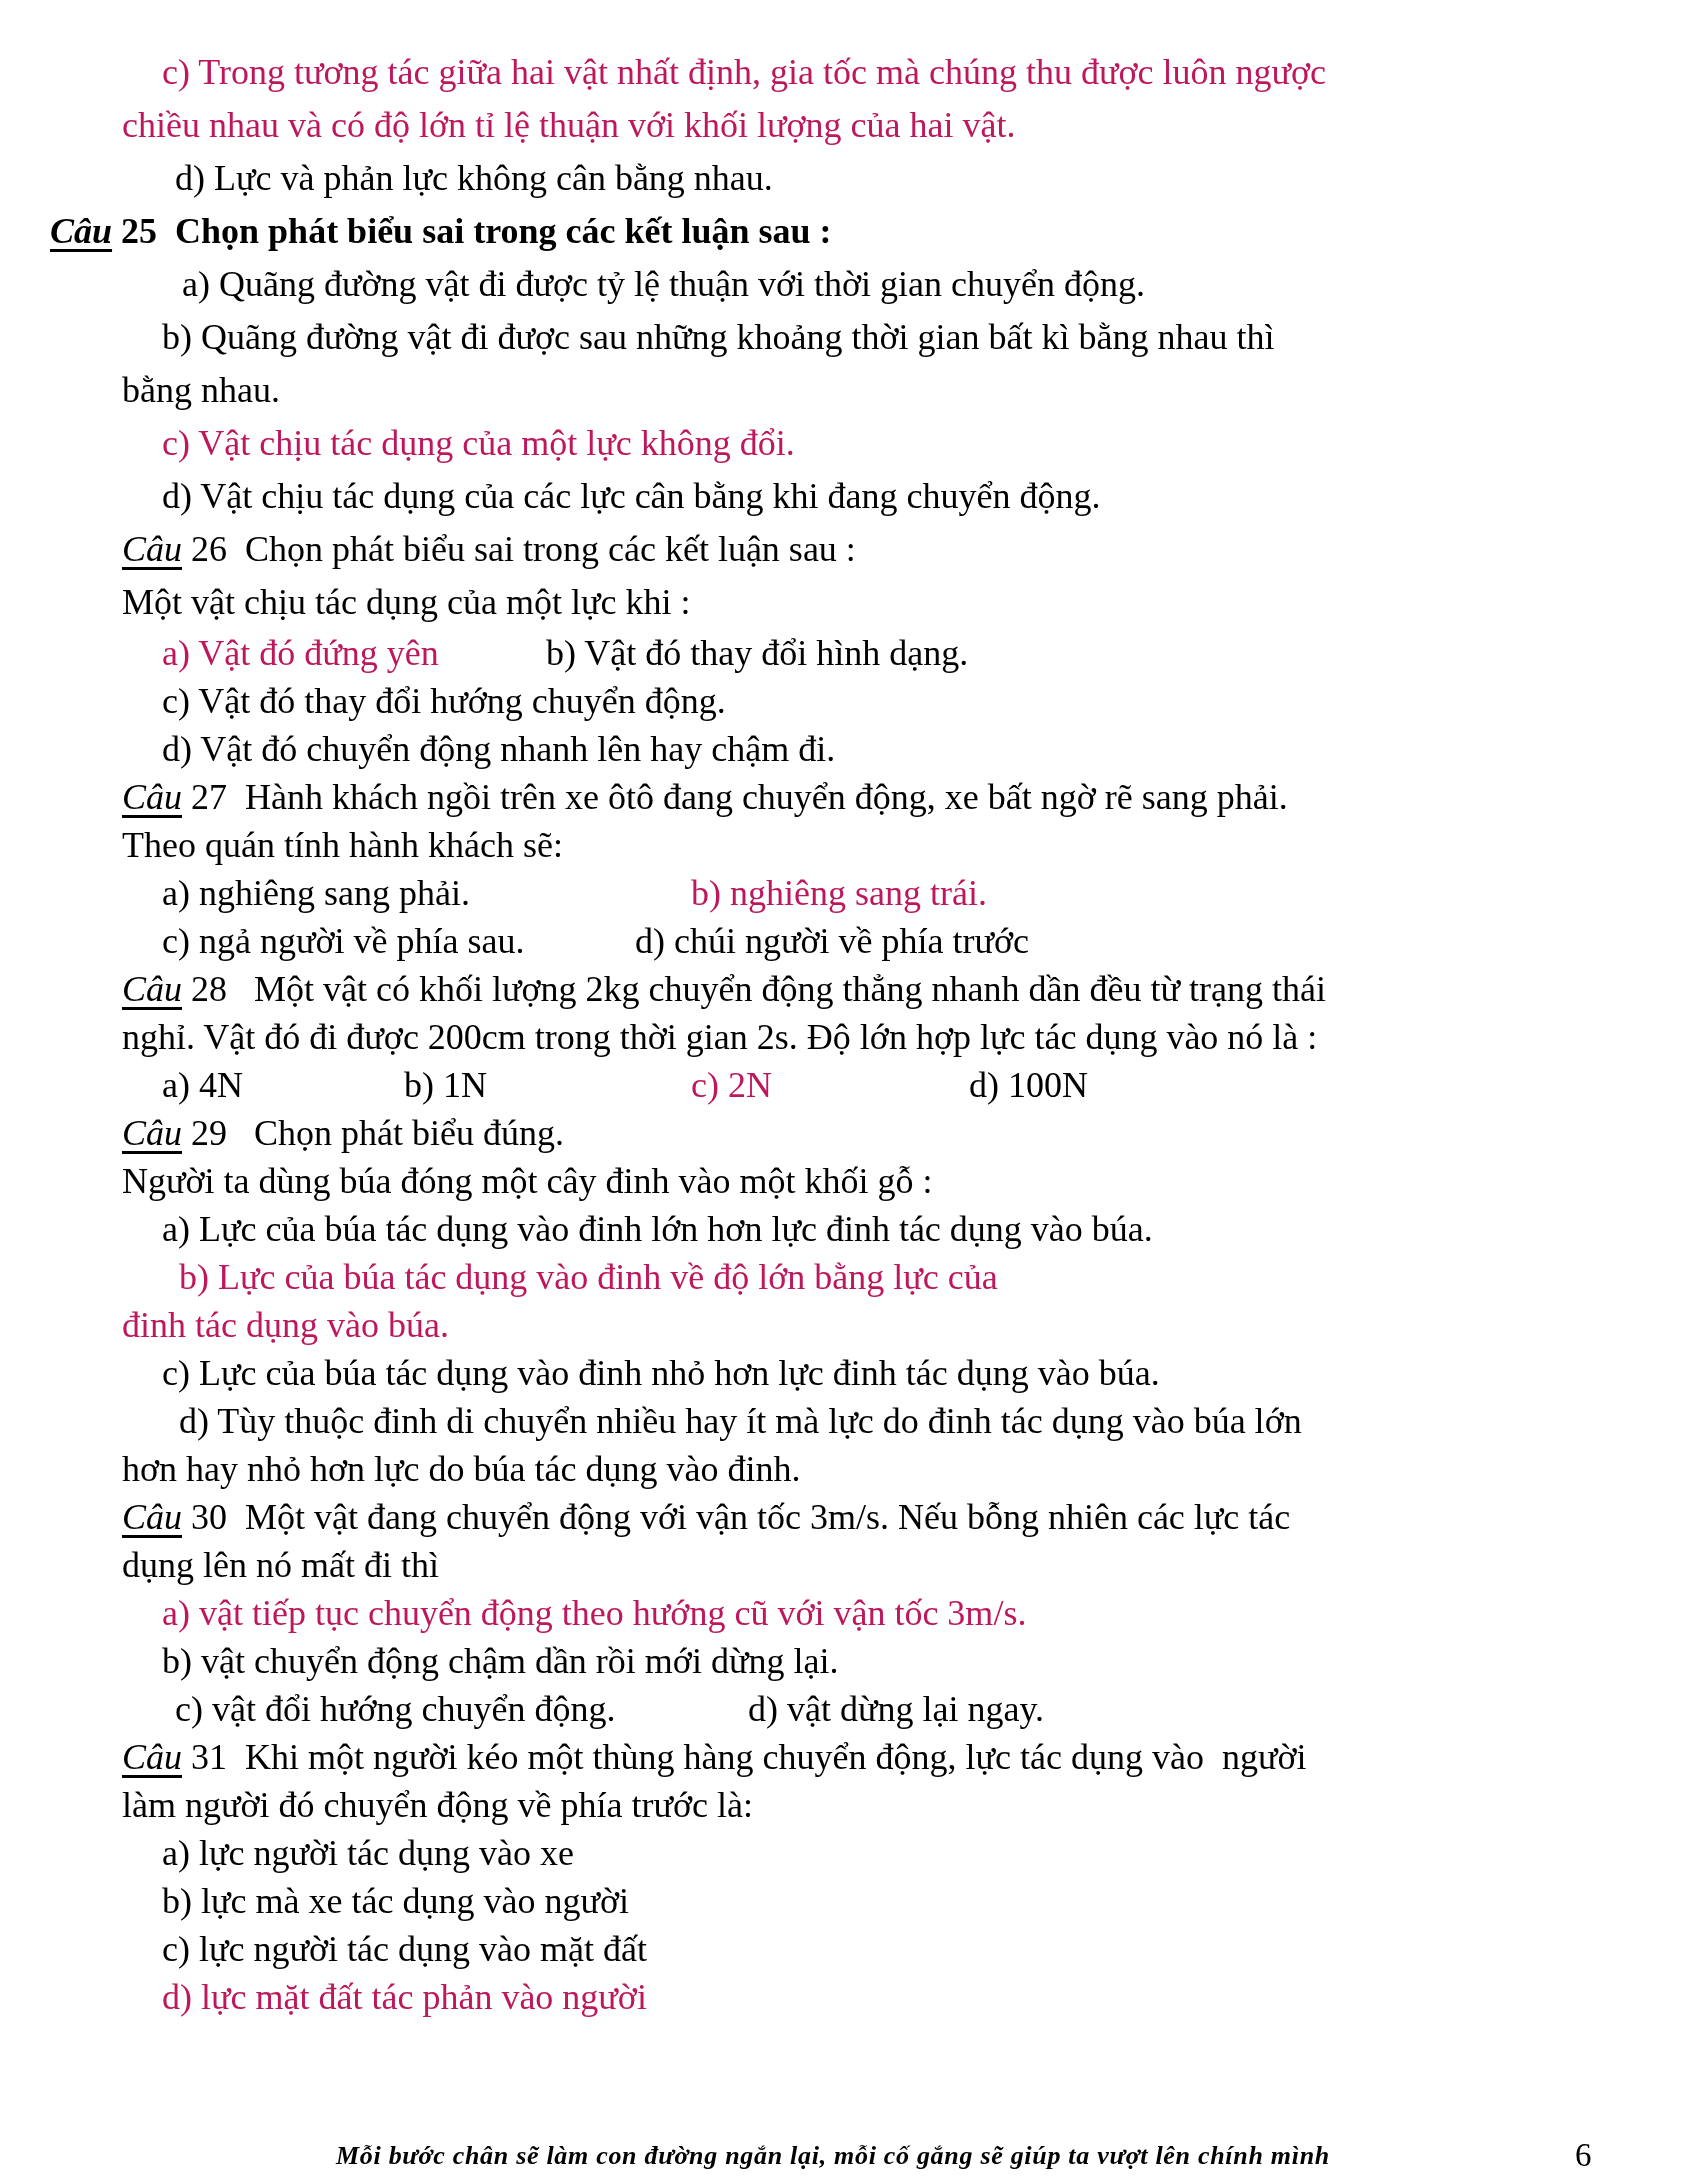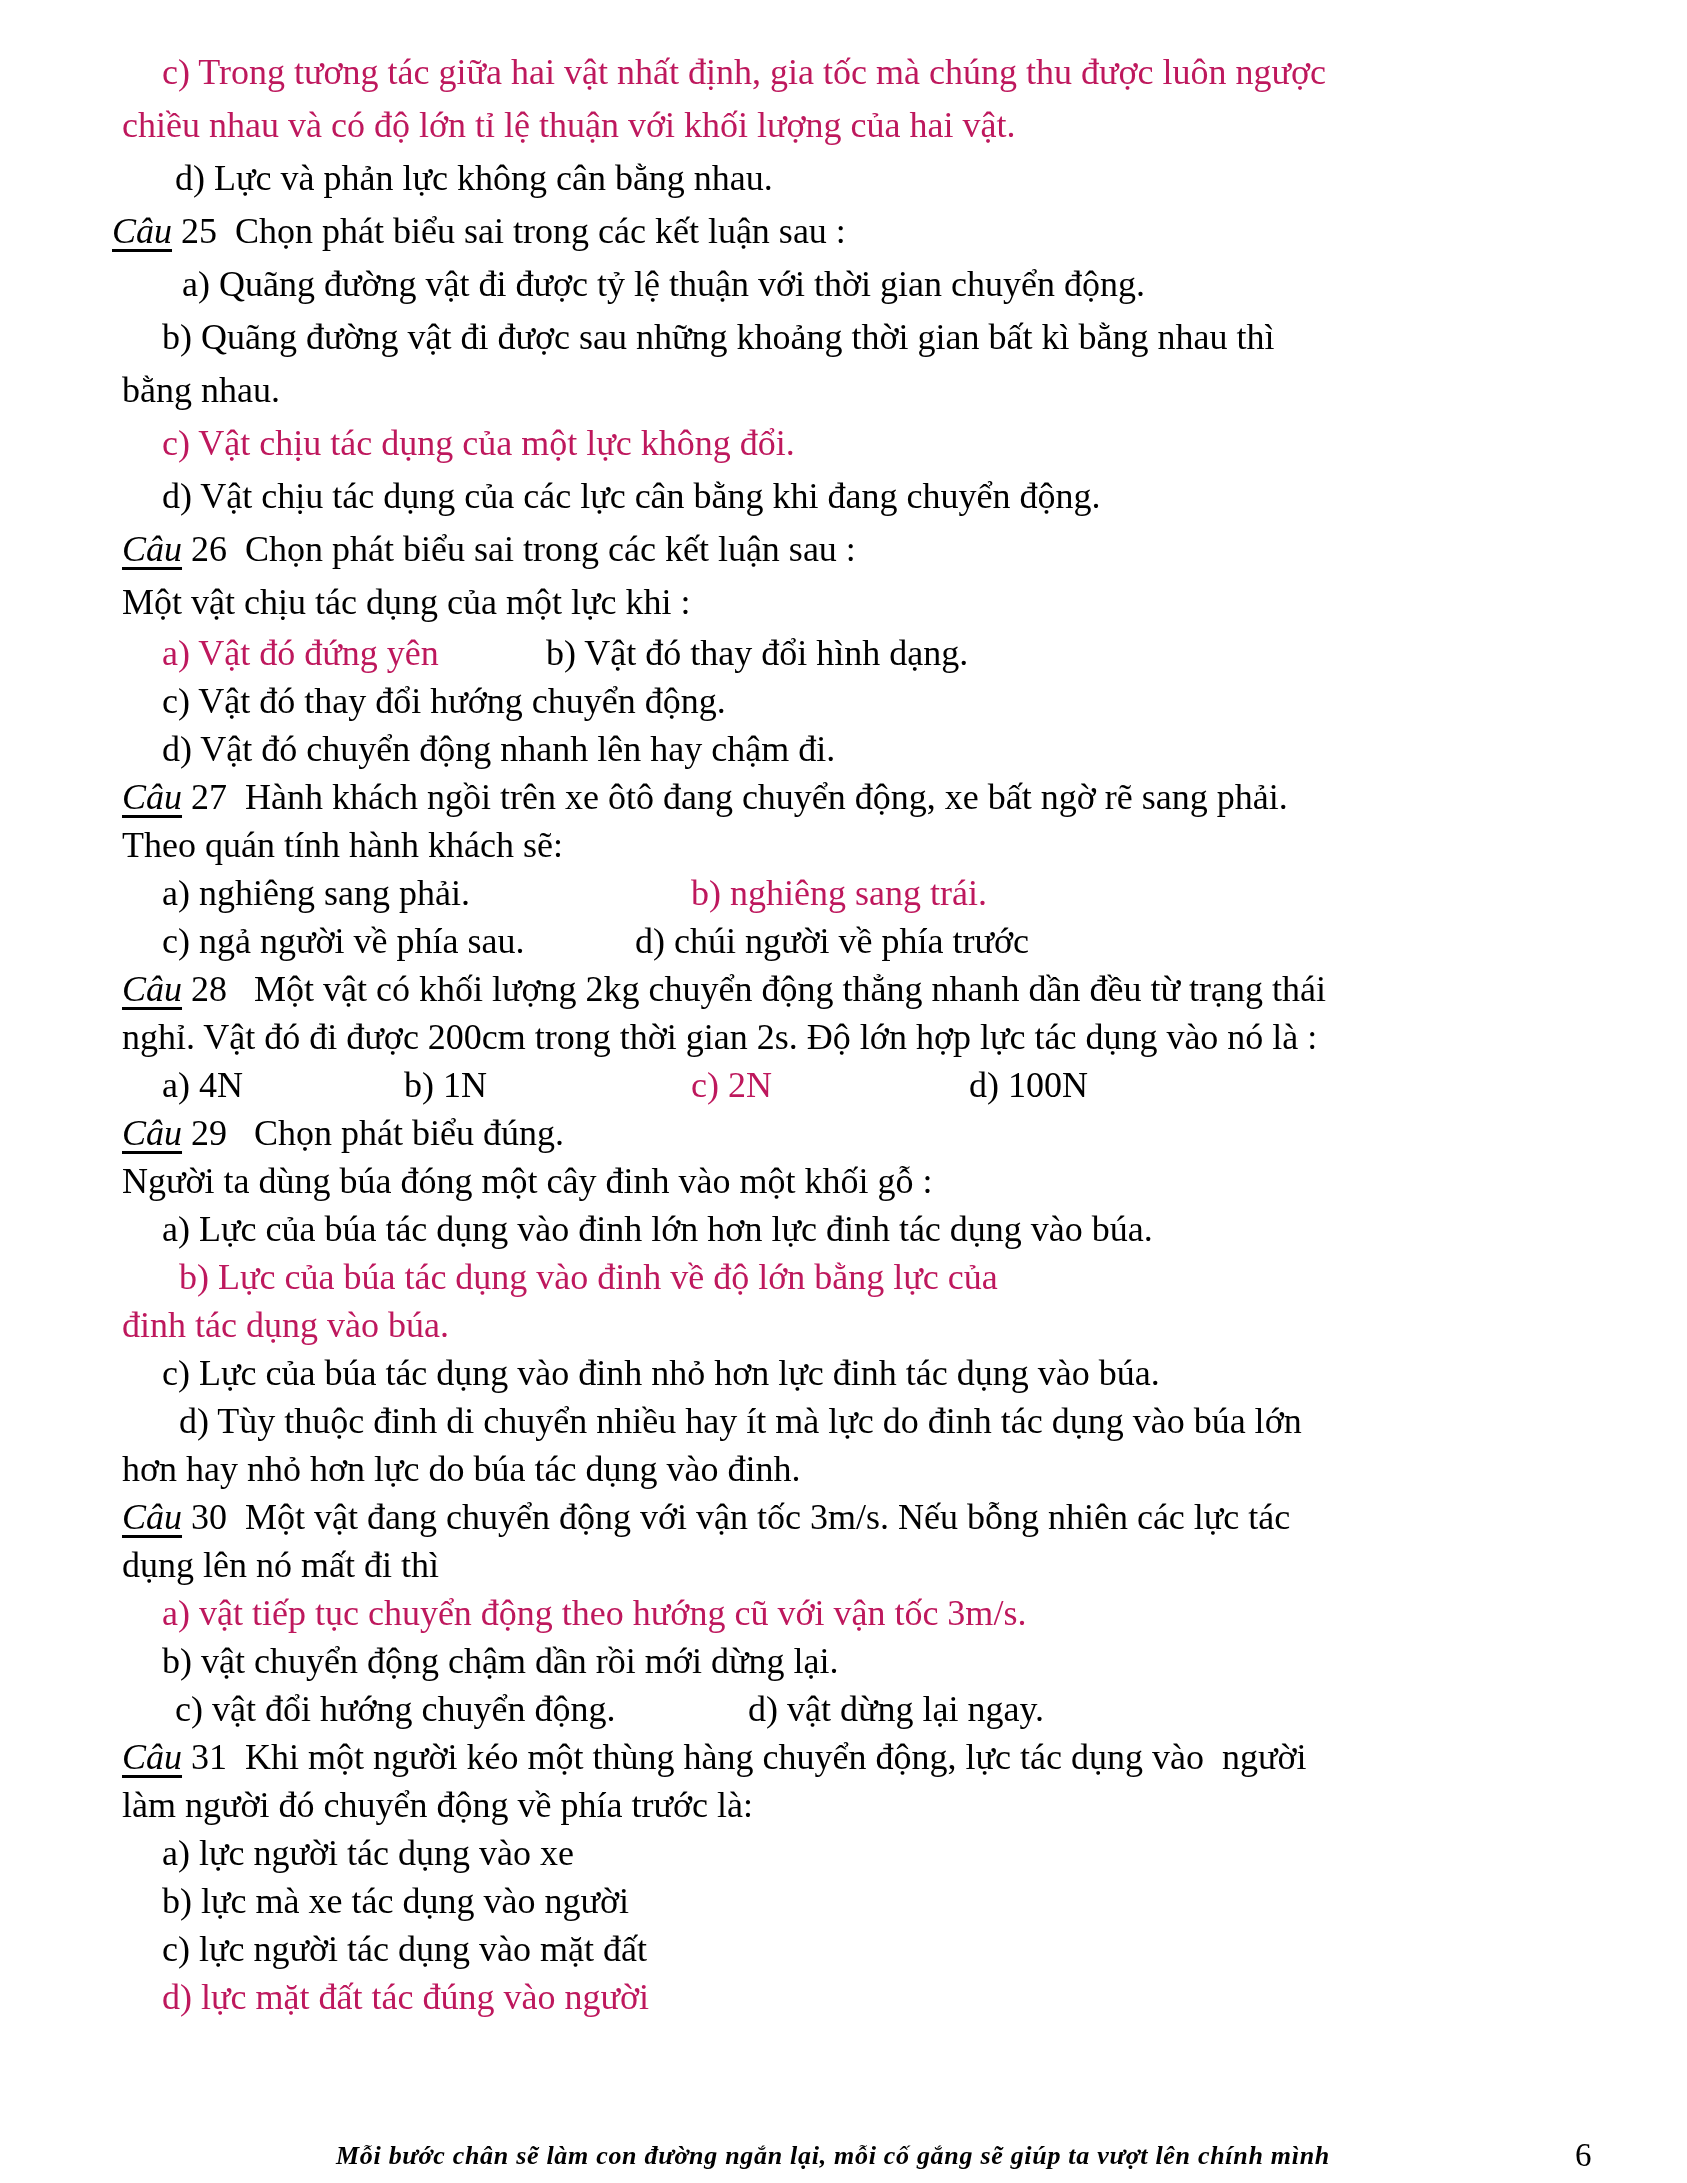--- a/index.html
+++ b/index.html
@@ -59,21 +59,21 @@
   }
 </style>
 </head>
 <body>
 
 <div class="page">
   <div class="content">
       <div class="line sp" style="padding-left: 162px;"><span class="seg red">c) Trong tương tác giữa hai vật nhất định, gia tốc mà chúng thu được luôn ngược</span></div>
       <div class="line sp" style="padding-left: 122px;"><span class="seg red">chiều nhau và có độ lớn tỉ lệ thuận với khối lượng của hai vật.</span></div>
       <div class="line sp" style="padding-left: 175px;"><span class="seg">d) Lực và phản lực không cân bằng nhau.</span></div>
-      <div class="line sp" style="padding-left: 112px;"><span class="seg it ul">Câu</span><span class="seg"> 25  Chọn phát biểu sai trong các kết luận sau :</span></div>
+      <div class="line sp" style="padding-left: 50px; font-weight: bold;"><span class="seg it ul">Câu</span><span class="seg"> 25  Chọn phát biểu sai trong các kết luận sau :</span></div>
       <div class="line sp" style="padding-left: 162px; margin-left: 20px;"><span class="seg">a) Quãng đường vật đi được tỷ lệ thuận với thời gian chuyển động.</span></div>
       <div class="line sp" style="padding-left: 162px;"><span class="seg">b) Quãng đường vật đi được sau những khoảng thời gian bất kì bằng nhau thì</span></div>
       <div class="line sp" style="padding-left: 122px;"><span class="seg">bằng nhau.</span></div>
       <div class="line sp" style="padding-left: 162px;"><span class="seg red">c) Vật chịu tác dụng của một lực không đổi.</span></div>
       <div class="line sp" style="padding-left: 162px;"><span class="seg">d) Vật chịu tác dụng của các lực cân bằng khi đang chuyển động.</span></div>
       <div class="line sp" style="padding-left: 122px;"><span class="seg it ul">Câu</span><span class="seg"> 26  Chọn phát biểu sai trong các kết luận sau :</span></div>
       <div class="line sp" style="padding-left: 122px;"><span class="seg">Một vật chịu tác dụng của một lực khi :</span></div>
       <div class="line" style="padding-left: 162px;"><span class="seg red">a) Vật đó đứng yên</span><span class="seg abs" style="left: 546px;">b) Vật đó thay đổi hình dạng.</span></div>
       <div class="line" style="padding-left: 162px;"><span class="seg">c) Vật đó thay đổi hướng chuyển động.</span></div>
       <div class="line" style="padding-left: 162px;"><span class="seg">d) Vật đó chuyển động nhanh lên hay chậm đi.</span></div>
@@ -95,20 +95,20 @@
       <div class="line" style="padding-left: 122px;"><span class="seg it ul">Câu</span><span class="seg"> 30  Một vật đang chuyển động với vận tốc 3m/s. Nếu bỗng nhiên các lực tác</span></div>
       <div class="line" style="padding-left: 122px;"><span class="seg">dụng lên nó mất đi thì</span></div>
       <div class="line" style="padding-left: 162px;"><span class="seg red">a) vật tiếp tục chuyển động theo hướng cũ với vận tốc 3m/s.</span></div>
       <div class="line" style="padding-left: 162px;"><span class="seg">b) vật chuyển động chậm dần rồi mới dừng lại.</span></div>
       <div class="line" style="padding-left: 175px;"><span class="seg">c) vật đổi hướng chuyển động.</span><span class="seg abs" style="left: 748px;">d) vật dừng lại ngay.</span></div>
       <div class="line" style="padding-left: 122px;"><span class="seg it ul">Câu</span><span class="seg"> 31  Khi một người kéo một thùng hàng chuyển động, lực tác dụng vào  người</span></div>
       <div class="line" style="padding-left: 122px;"><span class="seg">làm người đó chuyển động về phía trước là:</span></div>
       <div class="line" style="padding-left: 162px;"><span class="seg">a) lực người tác dụng vào xe</span></div>
       <div class="line" style="padding-left: 162px;"><span class="seg">b) lực mà xe tác dụng vào người</span></div>
       <div class="line" style="padding-left: 162px;"><span class="seg">c) lực người tác dụng vào mặt đất</span></div>
-      <div class="line" style="padding-left: 162px;"><span class="seg red">d) lực mặt đất tác đúng vào người</span></div>
+      <div class="line" style="padding-left: 162px;"><span class="seg red">d) lực mặt đất tác phản vào người</span></div>
     </div>
   <div class="footer">
     <span class="motto">Mỗi bước chân sẽ làm con đường ngắn lại, mỗi cố gắng sẽ giúp ta vượt lên chính mình</span>
     <span class="pagenum">6</span>
   </div>
 </div>
 
 
 </body></html>

